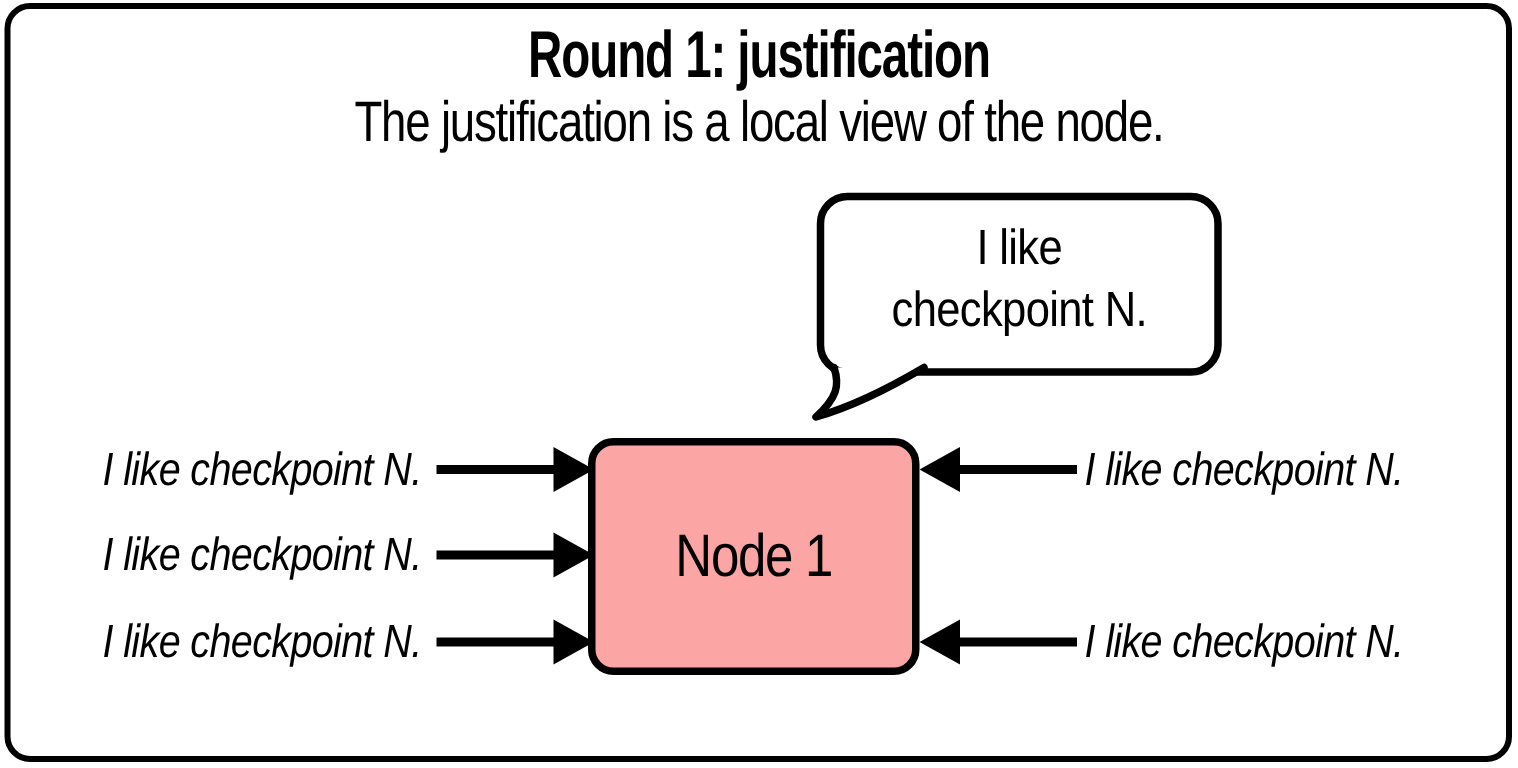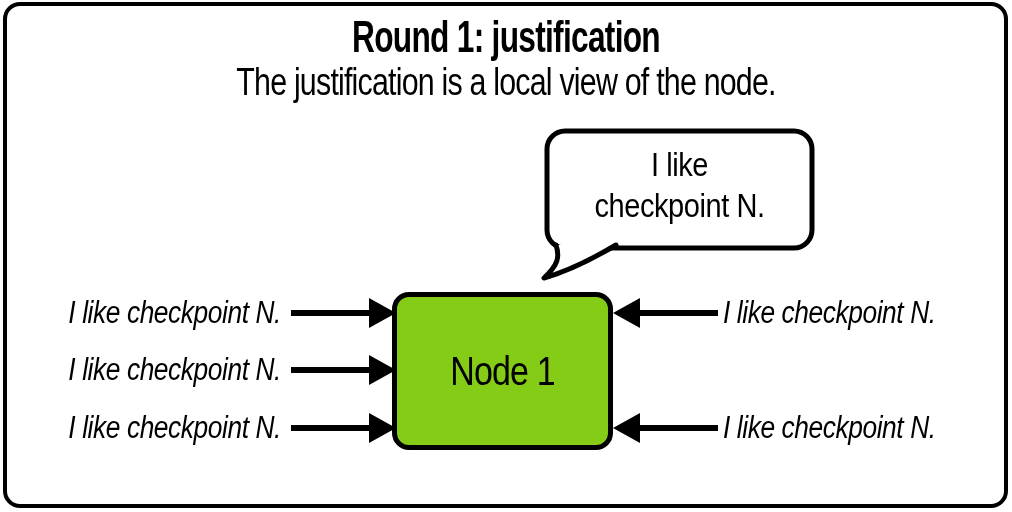--- a/index.html
+++ b/index.html
@@ -134,21 +134,21 @@
 
   <svg class="bubble-svg" viewBox="0 0 290 172">
     <rect x="12" y="8" width="265" height="117" rx="18" fill="#ffffff" stroke="#000000" stroke-width="5"></rect>
     <path d="M 21 122 C 25 134 23 142 9 155 C 30 149 54 138 81 122" fill="#ffffff" stroke="#000000" stroke-width="5" stroke-linejoin="round" stroke-linecap="round"></path>
   </svg>
   <div class="bubble-text">
     <div>I like</div>
     <div>checkpoint N.</div>
   </div>
 
-  <div class="node-box" style="background-color: #84cc16;">
+  <div class="node-box" style="background-color: #fca5a5;">
     <div class="node-label">Node 1</div>
   </div>
 
   <svg class="arrows-layer" viewBox="0 0 1012 512">
     <g>
       <line x1="291" y1="313" x2="371" y2="313" stroke="#000" stroke-width="6"></line>
       <polygon points="369,298 396,313 369,328" fill="#000"></polygon>
     </g>
     <g>
       <line x1="291" y1="370" x2="371" y2="370" stroke="#000" stroke-width="6"></line>

